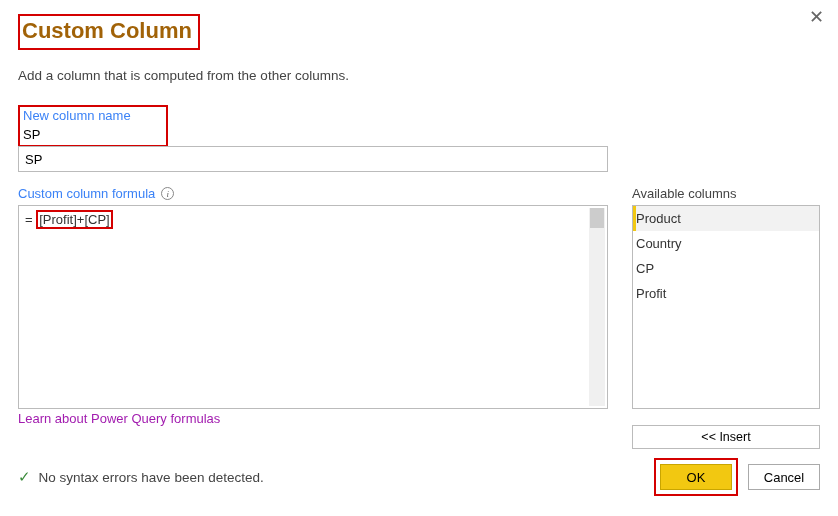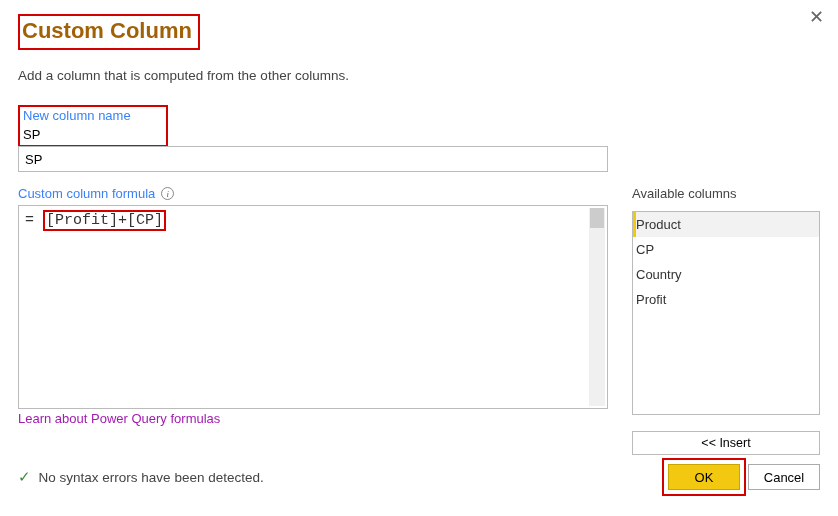--- a/index.html
+++ b/index.html
@@ -70,22 +70,22 @@
     }
     .formula-area-wrap {
       position: relative;
       width: 590px;
       height: 204px;
       border: 1px solid #bbb;
     }
     .formula-content {
       position: absolute;
       top: 4px; left: 6px;
-      font-family: Liberation Mono, monospace;
-      font-size: 15px;
+      font-family: Liberation Sans, sans-serif;
+      font-size: 13px;
       color: #333;
       pointer-events: none;
     }
     .formula-highlight {
       border: 2px solid #d40000;
       padding: 0 1px;
       display: inline-block;
     }
     .fake-scroll {
       position: absolute; top: 2px; right: 2px; bottom: 2px; width: 16px;
@@ -95,21 +95,21 @@
       position: absolute; top: 0; left: 1px; width: 14px; height: 20px;
       background: #ccc;
     }
     .learn-link {
       color: #a21caf;
       text-decoration: none;
       display: inline-block;
       margin-top: 2px;
       font-size: 13px;
     }
-    .avail-label { font-size: 13px; color: #444; margin-bottom: 10px; }
+    .avail-label { font-size: 13px; color: #444; margin-bottom: 4px; }
     .col-list {
       border: 1px solid #bbb;
       height: 204px;
       overflow-y: auto;
       background: #fff;
     }
     .col-item {
       padding: 5px 0;
       font-size: 13px;
       border-left: 3px solid transparent;
@@ -134,21 +134,21 @@
       left: 18px; right: 18px;
       display: flex;
       align-items: center;
       justify-content: space-between;
     }
     .status { display: flex; align-items: center; gap: 8px; }
     .check-icon {
       color: #3a8a3a; font-size: 15px;
     }
     .status-text { font-size: 13.5px; color: #444; }
-    .buttons { display: flex; gap: 2px; align-items: center; margin-left: 48px; }
+    .buttons { display: flex; gap: 10px; align-items: center; margin-left: 48px; }
     .ok-wrap { border: 2px solid #d40000; padding: 4px; }
     .btn {
       min-width: 72px; height: 26px;
       border: 1px solid #aaa;
       background: #fff;
       font-size: 13px;
       cursor: pointer;
     }
     .btn-ok {
       background: #f2c811;
@@ -188,22 +188,22 @@
         <div class="fake-scroll-thumb"></div>
       </div>
     </div>
     <a href="#" class="learn-link">Learn about Power Query formulas</a>
   </div>
 
   <div class="right-col">
     <div class="avail-label">Available columns</div>
     <div class="col-list" id="col-list">
         <div class="col-item selected">Product</div>
+        <div class="col-item">Country</div>
         <div class="col-item">CP</div>
-        <div class="col-item">Country</div>
         <div class="col-item">Profit</div>
       </div>
     <button class="insert-btn">&lt;&lt; Insert</button>
   </div>
 </div>
 
 <div class="footer">
   <div class="status">
     <span class="check-icon">✓</span>
     <span class="status-text">No syntax errors have been detected.</span>

